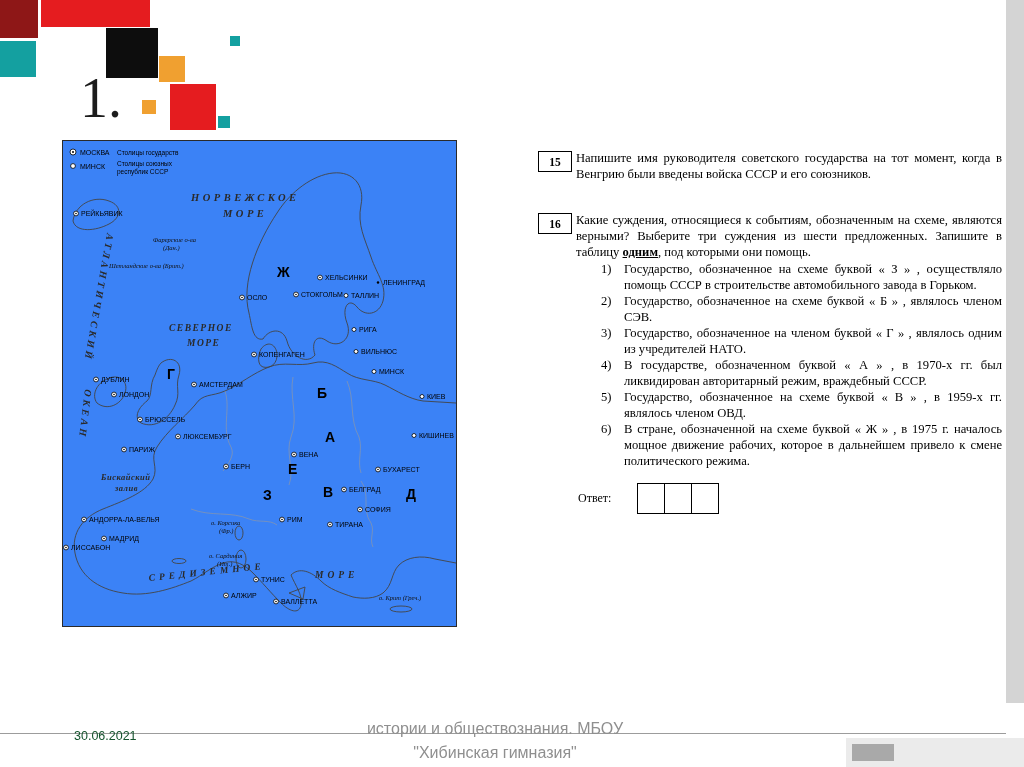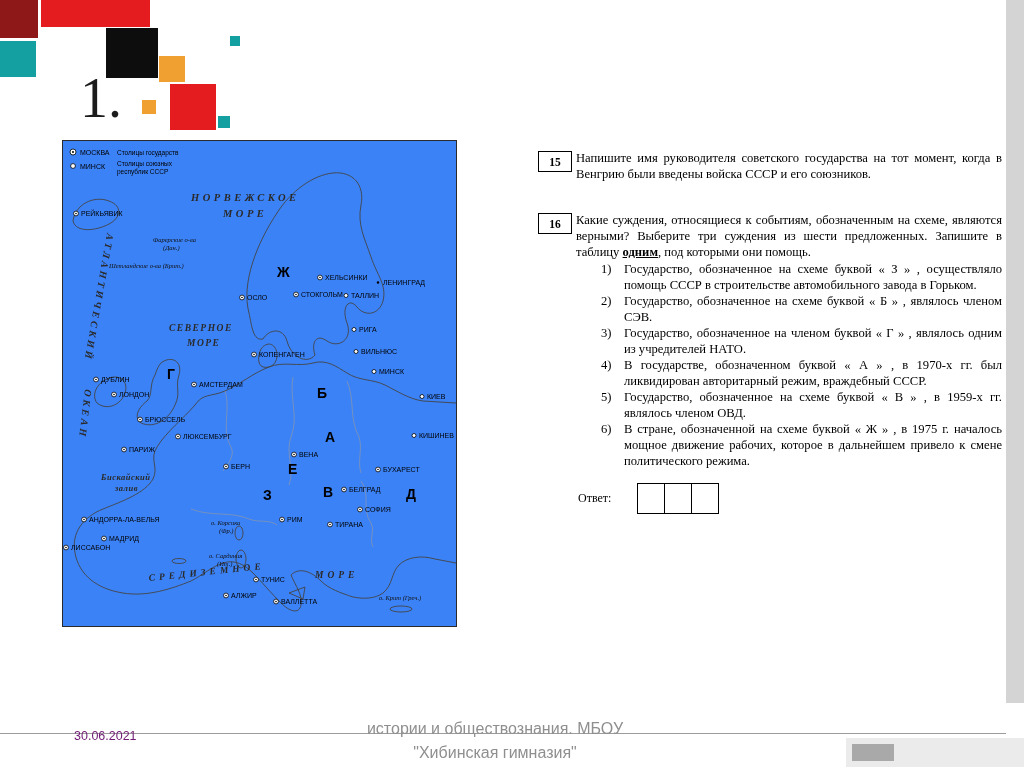--- a/index.html
+++ b/index.html
@@ -51,21 +51,21 @@
   
   .answer-row { position:absolute; left:578px; top:483px; display:flex; align-items:center; gap:26px;
                 font-size:12px; }
   .answer-table { display:flex; }
   .answer-cell { width:26px; height:29px; border:1px solid #000; border-left:none; background:#fff; }
   .answer-cell:first-child { border-left:1px solid #000; }
 
   
   .footer-line { position:absolute; left:0; top:733px; width:1006px; height:1px; background:#9c9c9c; }
   .footer-date { position:absolute; left:74px; top:729px; font-family:"Liberation Sans", sans-serif;
-                 font-size:12.5px; color:#701a75; }
+                 font-size:12.5px; color:#14532d; }
   .footer-center { position:absolute; left:330px; top:717px; width:330px; text-align:center;
                    font-family:"Liberation Sans", sans-serif; font-size:16px; color:#8f8f8f; line-height:24px; }
   .vscroll { position:absolute; right:0; top:0; width:18px; height:703px; background:#d4d4d4; }
   .hscroll { position:absolute; left:846px; top:738px; width:178px; height:29px; background:#ebebeb; }
   .hthumb  { position:absolute; left:6px; top:6px; width:42px; height:17px; background:#a9a9a9; }
 </style>
 </head>
 <body>
 
 <div class="stage">

